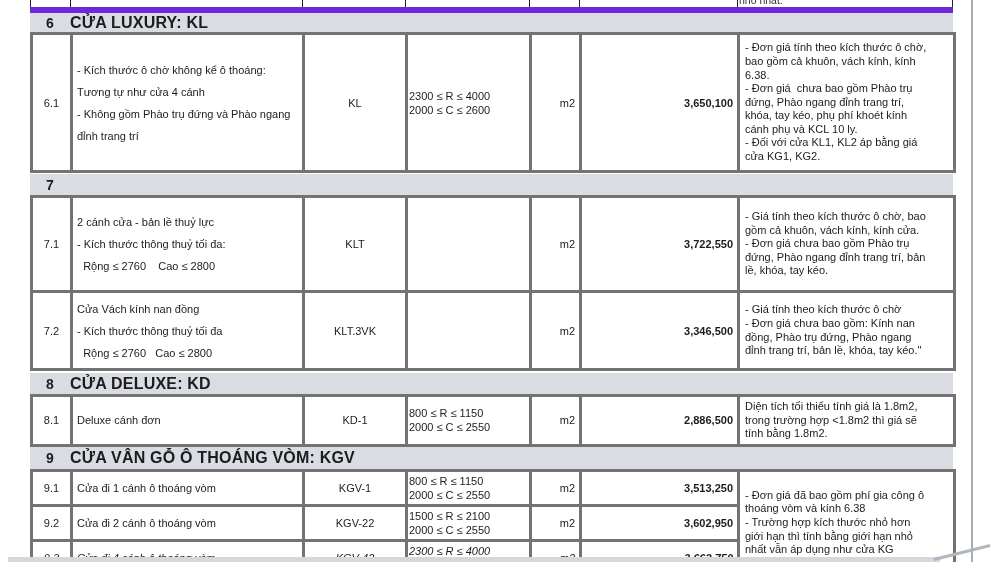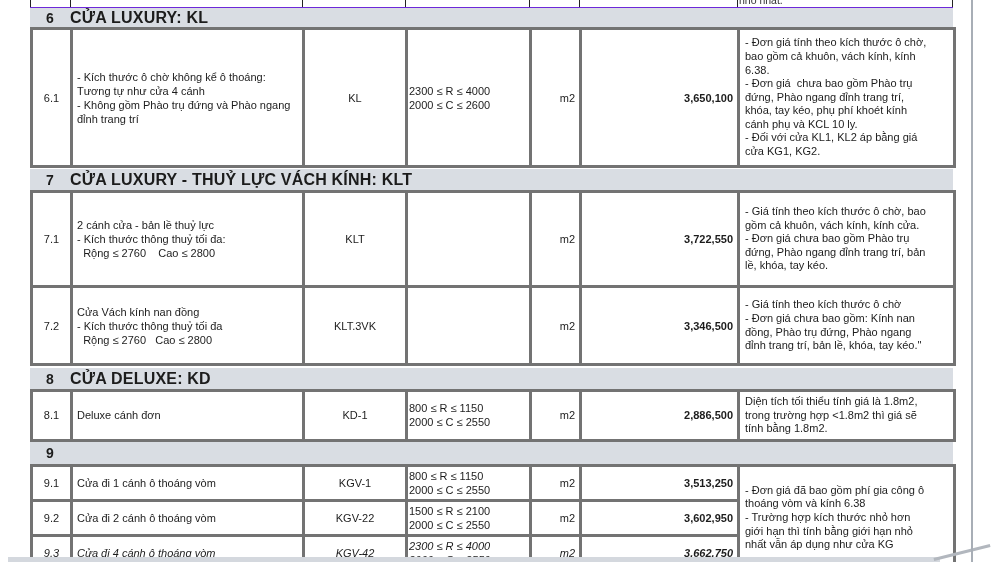--- a/index.html
+++ b/index.html
@@ -4,42 +4,42 @@
 <style>
   html,body { margin:0; padding:0; }
   body {
     width:992px; height:562px; position:relative; overflow:hidden;
     background:#ffffff; color:#1c1c1c;
     font-family:"Liberation Sans", sans-serif;
   }
   .doc { position:absolute; left:30px; top:0; width:923px; }
 
   
-  .partial { position:relative; height:7px; border-bottom:1px solid #6d28d9; overflow:hidden; }
+  .partial { position:relative; height:7px; border-bottom:6px solid #6d28d9; overflow:hidden; }
   .pline { position:absolute; top:0; width:1px; height:7px; background:#222; }
   .ptext { position:absolute; top:-6px; left:709px; font-size:10.5px; white-space:nowrap; color:#333; }
 
   
   .band { background:#d9dde3; display:flex; align-items:center; }
   .band-num { width:40px; text-align:center; font-weight:bold; font-size:14px; flex:0 0 40px; }
   .band-title { font-weight:bold; font-size:16px; letter-spacing:0.2px; }
   .band6 { height:19px; }
   .band7 { height:21px; margin-top:1px; }
   .band8 { height:21px; margin-top:2px; }
   .band9 { height:22px; }
 
   table { border-collapse:collapse; table-layout:fixed; width:923px; }
   col.w-num{width:40px;} col.w-desc{width:232px;} col.w-code{width:103px;}
   col.w-size{width:124px;} col.w-unit{width:50px;} col.w-price{width:158px;} col.w-note{width:216px;}
   td {
     border:3px solid #737373; font-size:11px; vertical-align:middle;
     padding:2px 4px; overflow:hidden;
   }
   .c-num  { text-align:center;margin-left:43px; }
-  .c-desc { white-space:pre-wrap; line-height:14px; }
+  .c-desc { white-space:pre-wrap; line-height:22px; }
   .c-code { text-align:center; }
   .c-size { white-space:pre-wrap; line-height:14px; padding:2px 1px; }
   .c-unit { text-align:right; }
   .c-price{ text-align:right; font-weight:bold; }
   .c-note { white-space:pre-wrap; line-height:13.6px; padding:3px 5px; }
 
   tr.h138{height:138px;} tr.h95{height:95px;} tr.h78{height:78px;}
   tr.h43{height:43px;} tr.h32{height:32px;} tr.h34{height:34px;font-style:italic;}
 
   
@@ -99,21 +99,20 @@
 khóa, tay kéo, phụ phí khoét kính
 cánh phụ và KCL 10 ly.
 - Đối với cửa KL1, KL2 áp bằng giá
 cửa KG1, KG2.</td>
     </tr>
   </tbody>
     </table>
 
   <div class="band band7">
     <span class="band-num">7</span>
-    <span class="band-title">CỬA LUXURY - THUỶ LỰC VÁCH KÍNH: KLT</span>
   </div>
   <table>
     <colgroup>
         <col class="w-num">
         <col class="w-desc">
         <col class="w-code">
         <col class="w-size">
         <col class="w-unit">
         <col class="w-price">
         <col class="w-note">
@@ -176,20 +175,21 @@
       <td class="c-price">2,886,500</td>
       <td class="c-note">Diện tích tối thiểu tính giá là 1.8m2,
 trong trường hợp &lt;1.8m2 thì giá sẽ
 tính bằng 1.8m2.</td>
     </tr>
   </tbody>
     </table>
 
   <div class="band band9">
     <span class="band-num">9</span>
+    <span class="band-title">CỬA VÂN GỖ Ô THOÁNG VÒM: KGV</span>
   </div>
   <table>
     <colgroup>
         <col class="w-num">
         <col class="w-desc">
         <col class="w-code">
         <col class="w-size">
         <col class="w-unit">
         <col class="w-price">
         <col class="w-note">

